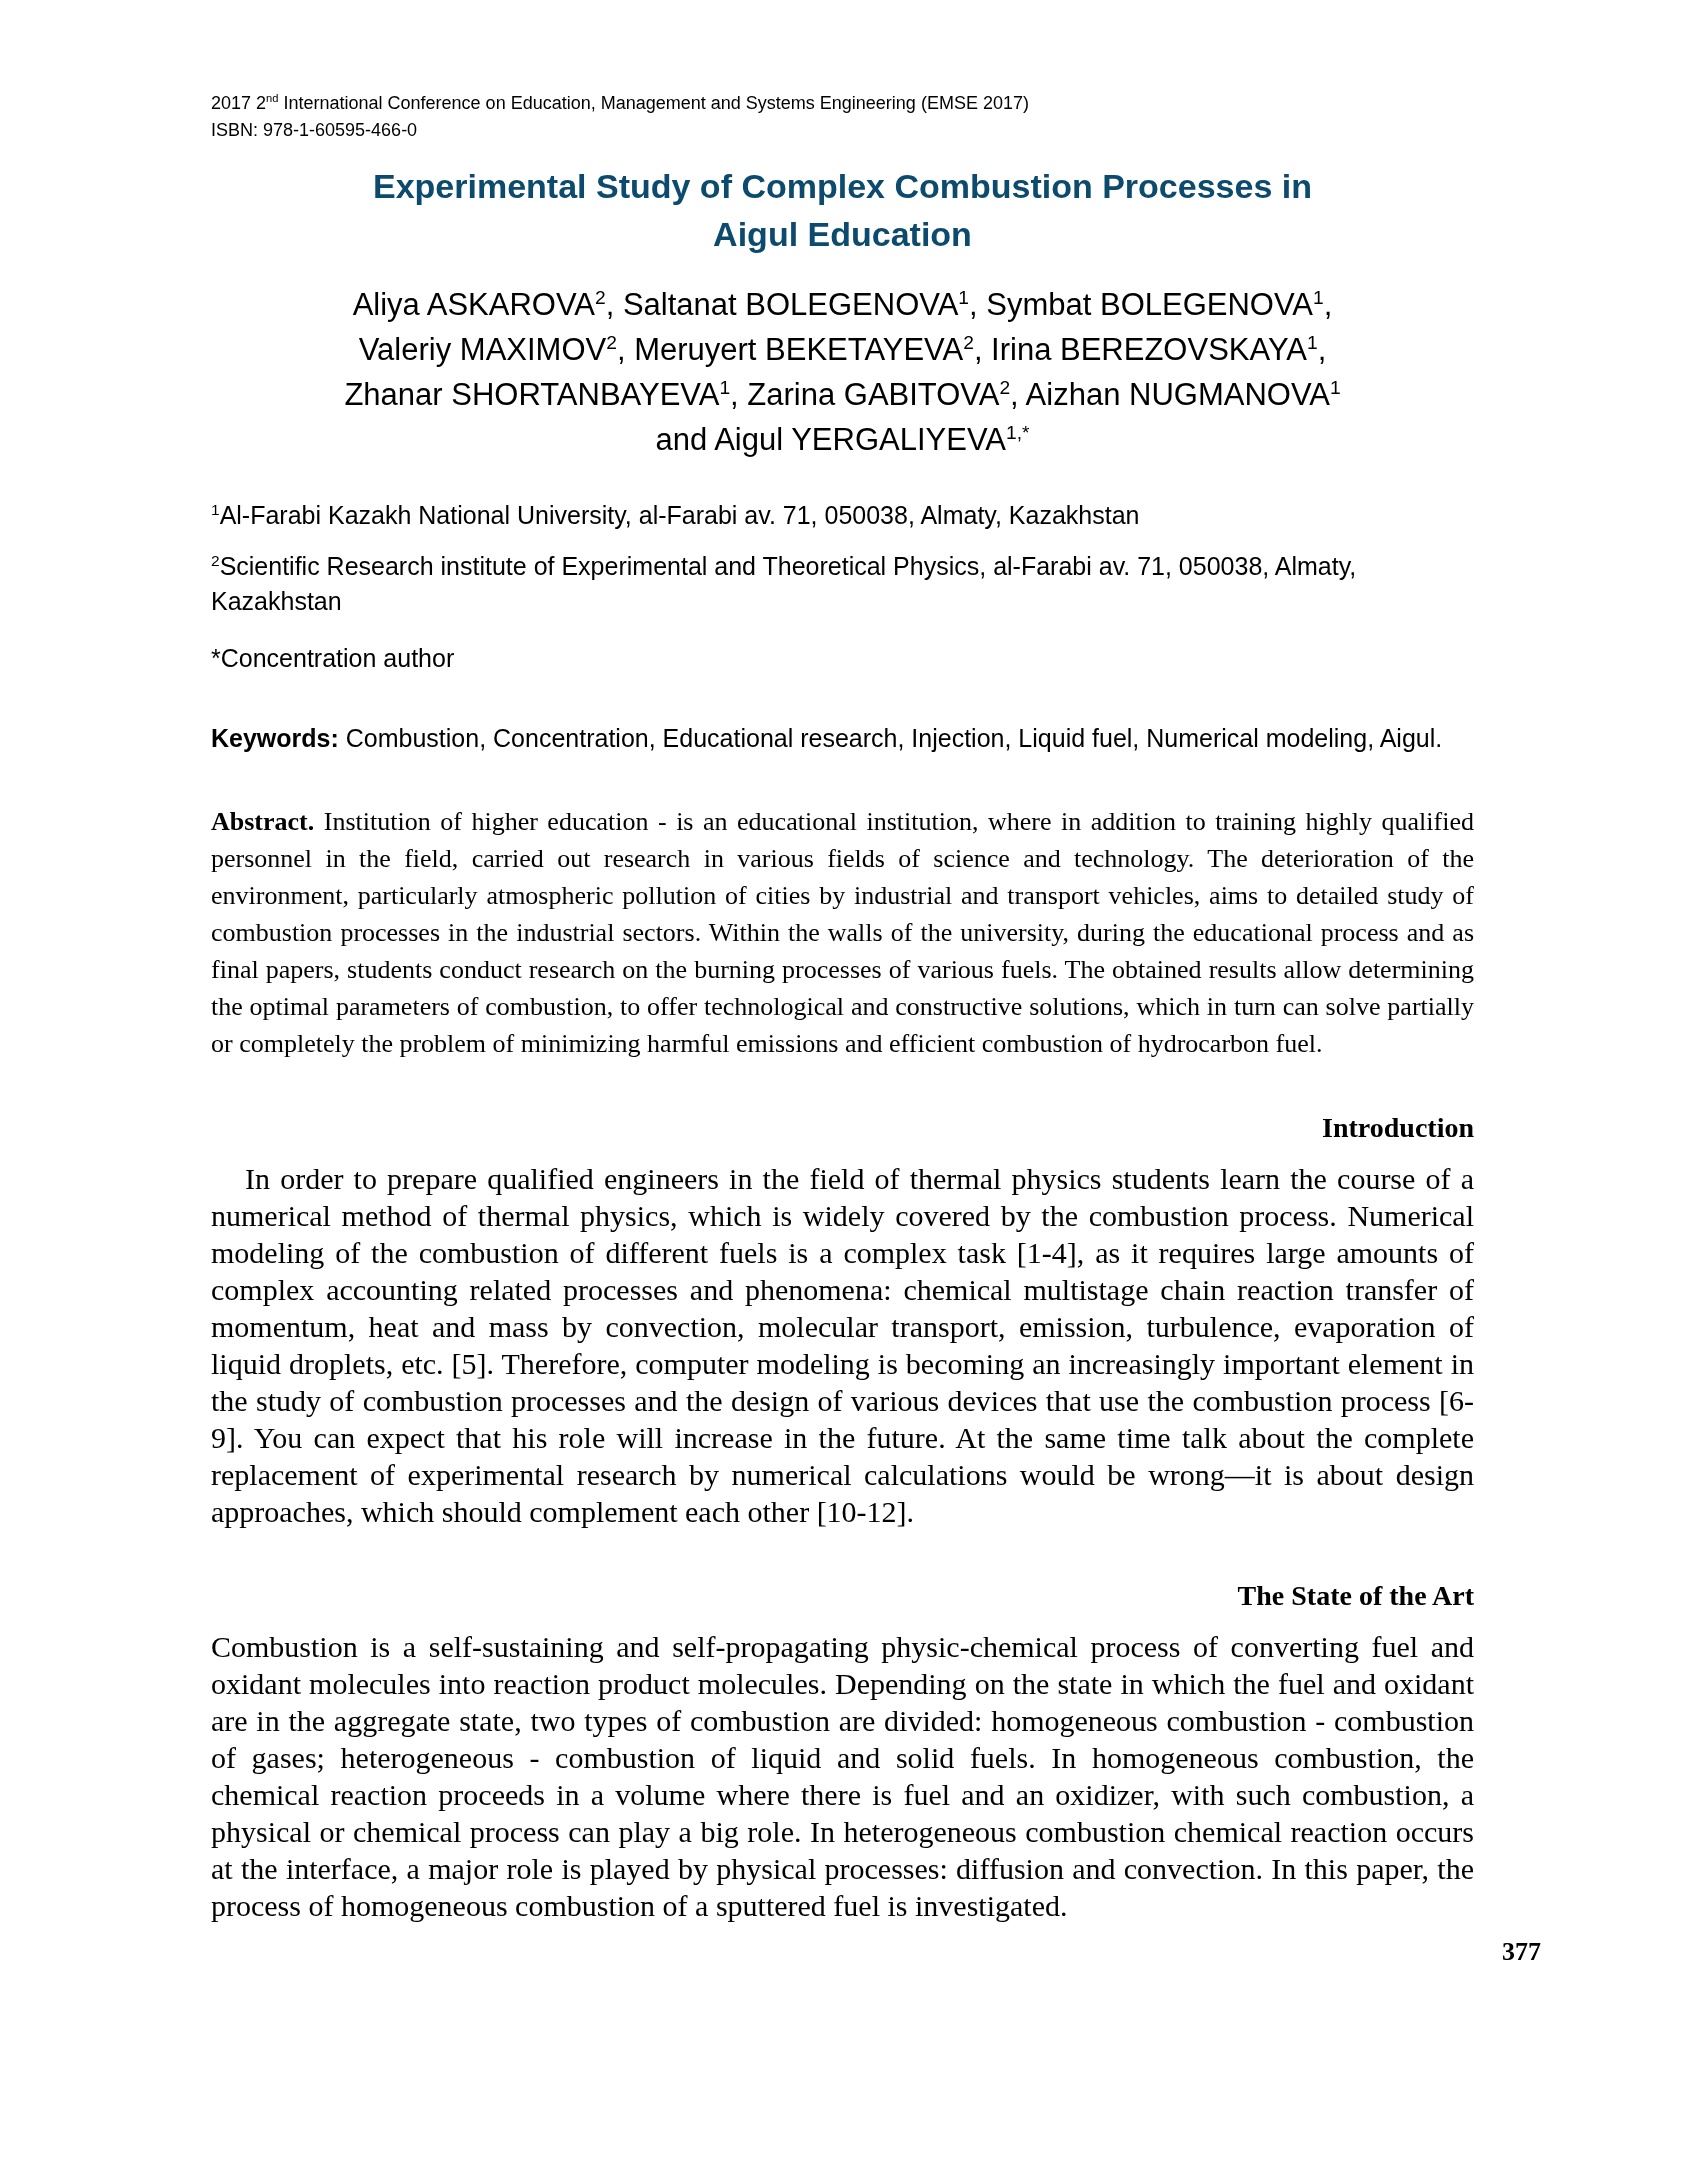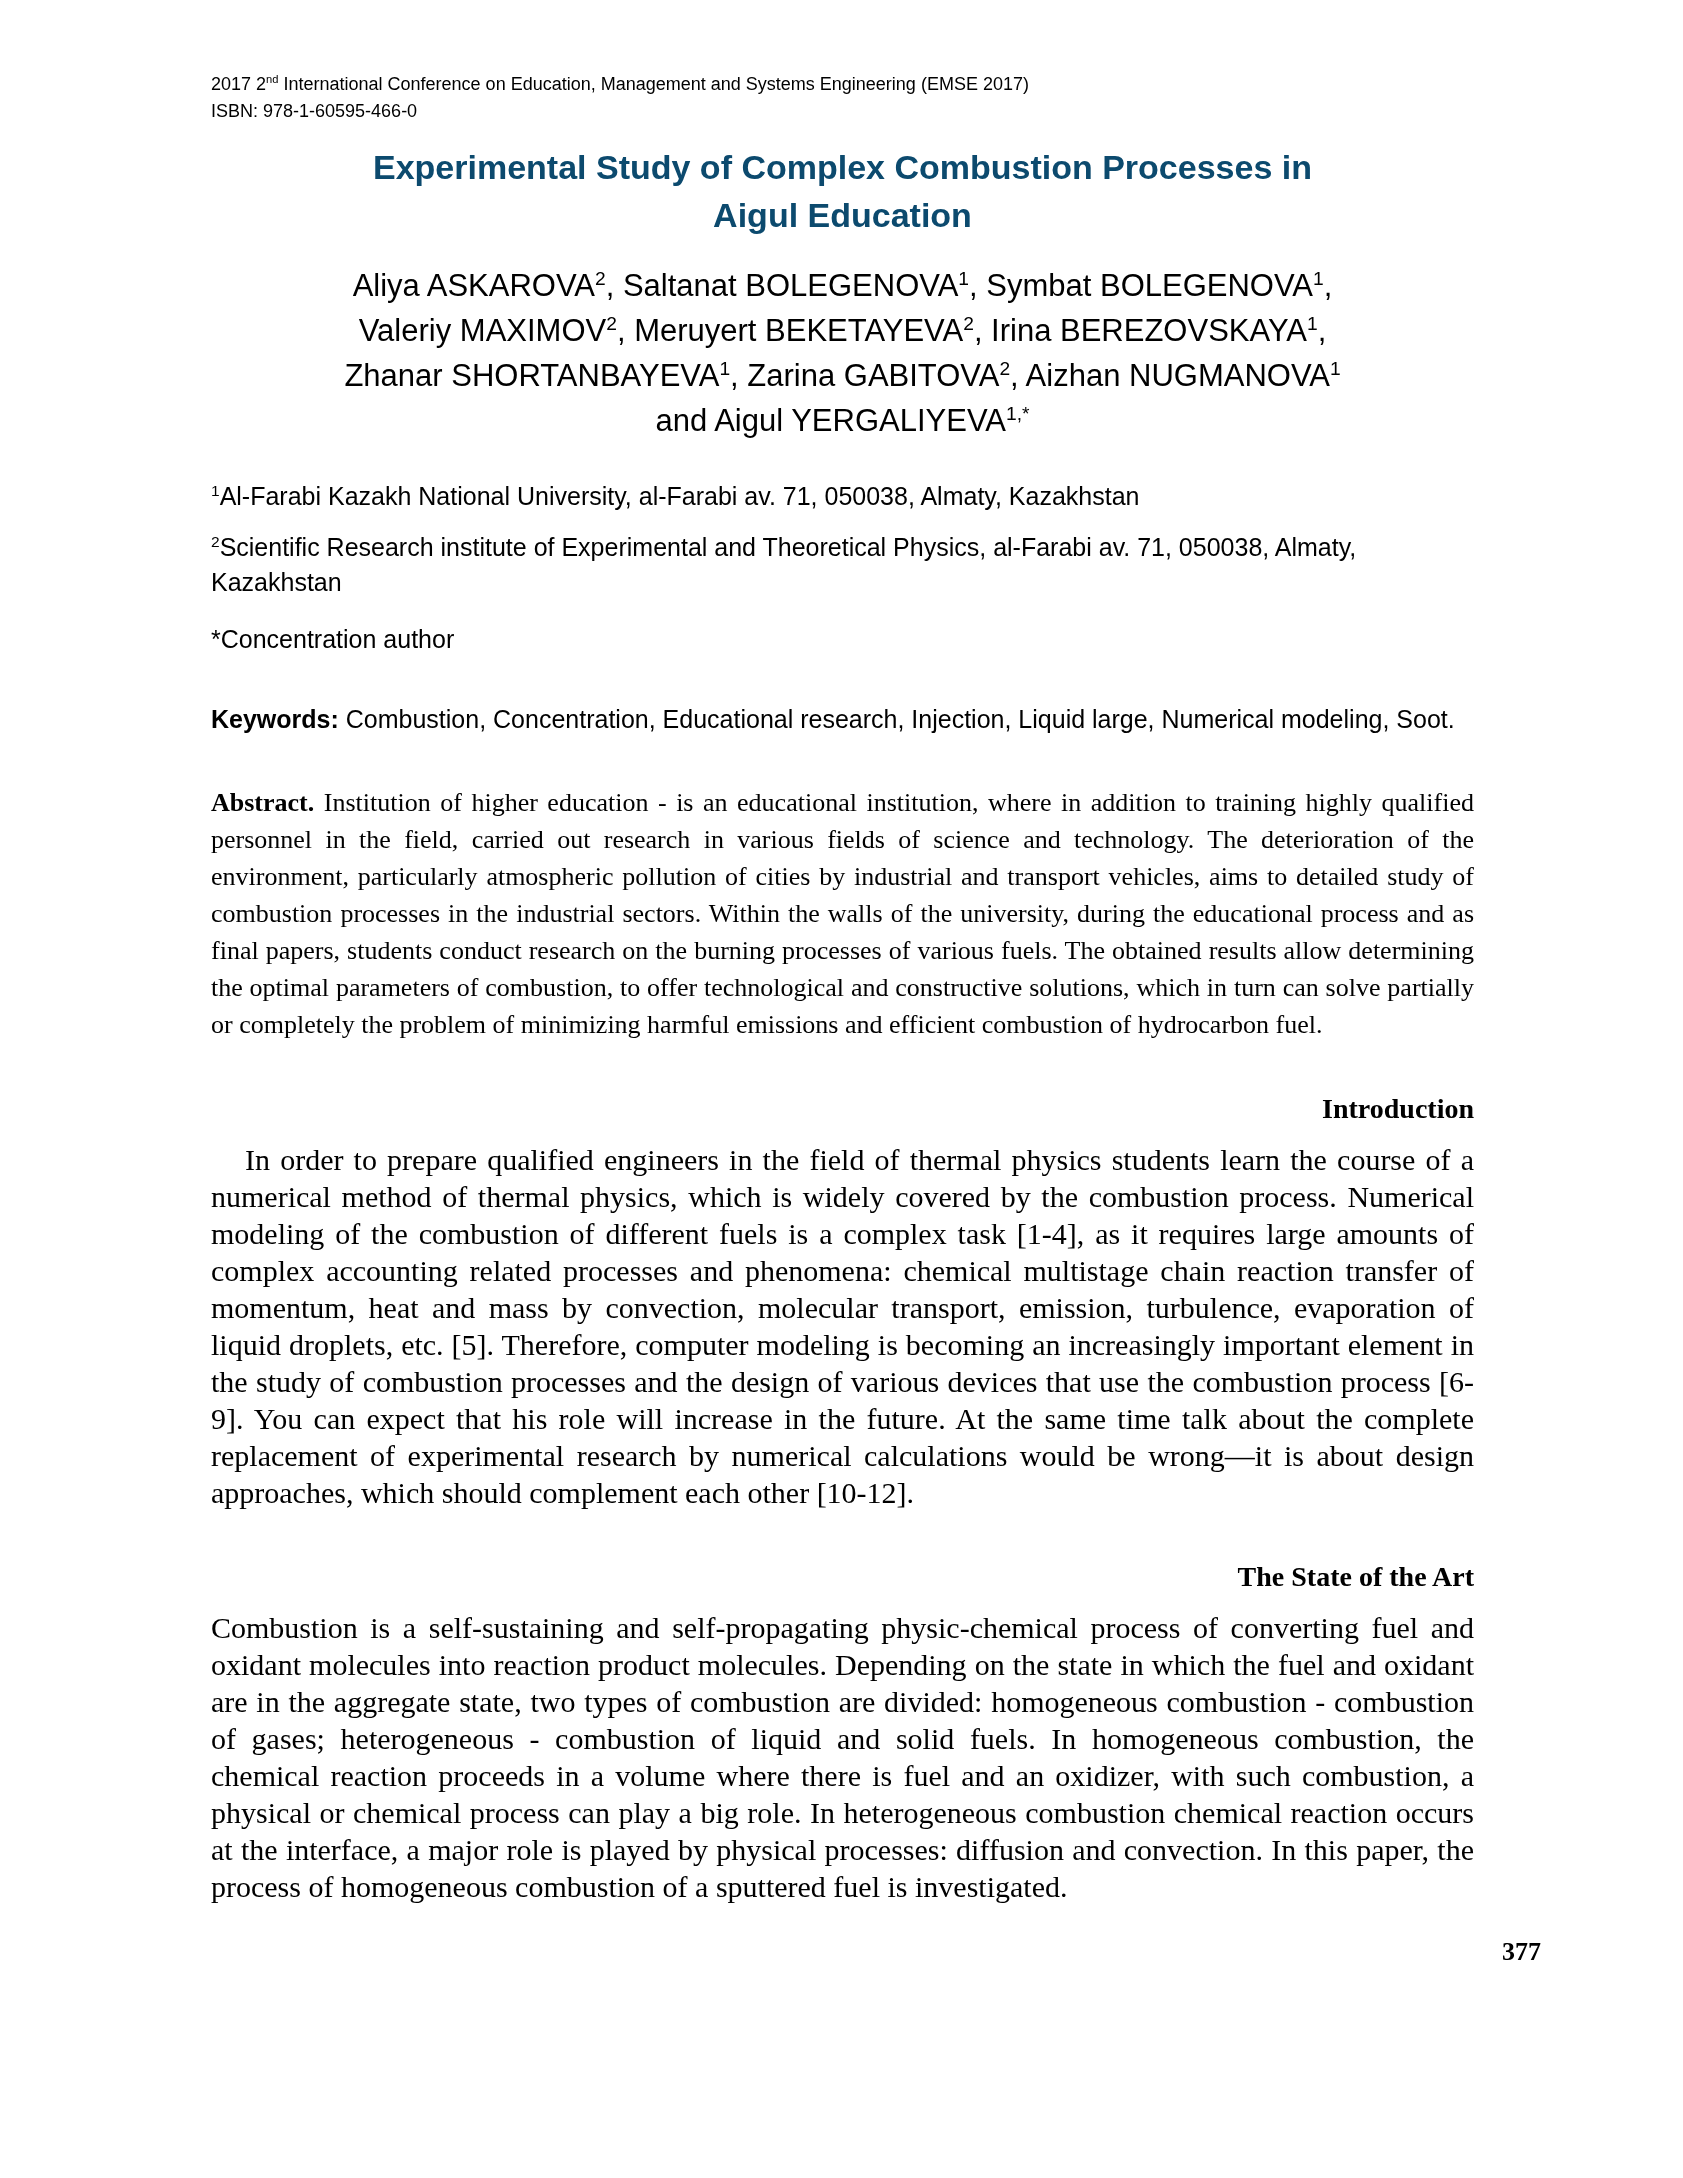--- a/index.html
+++ b/index.html
@@ -25,21 +25,21 @@
     left: 211px;
     top: 0;
     width: 1263px;
   }
   sup {
     font-size: 62%;
     line-height: 0;
     vertical-align: super;
   }
   .hdr {
-    margin-top: 71px;
+    margin-top: 90px;
     font-family: "Liberation Sans", sans-serif;
     font-size: 18px;
     line-height: 27px;
     text-align: left;
   }
   .title-block {
     margin-top: 18px;
     text-align: center;
     font-family: "Liberation Sans", sans-serif;
     font-weight: bold;
@@ -121,21 +121,21 @@
       <div>Aliya ASKAROVA<sup>2</sup>, Saltanat BOLEGENOVA<sup>1</sup>, Symbat BOLEGENOVA<sup>1</sup>,</div>
       <div>Valeriy MAXIMOV<sup>2</sup>, Meruyert BEKETAYEVA<sup>2</sup>, Irina BEREZOVSKAYA<sup>1</sup>,</div>
       <div>Zhanar SHORTANBAYEVA<sup>1</sup>, Zarina GABITOVA<sup>2</sup>, Aizhan NUGMANOVA<sup>1</sup></div>
       <div>and Aigul YERGALIYEVA<sup>1,*</sup></div>
     </div>
 
     <div class="affil affil-1"><sup>1</sup>Al-Farabi Kazakh National University, al-Farabi av. 71, 050038, Almaty, Kazakhstan</div>
     <div class="affil affil-2"><sup>2</sup>Scientific Research institute of Experimental and Theoretical Physics, al-Farabi av. 71, 050038, Almaty, Kazakhstan</div>
     <div class="affil corresponding">*Concentration author</div>
 
-    <div class="keywords"><span class="run-in-label">Keywords:</span> <span>Combustion, Concentration, Educational research, Injection, Liquid large, Numerical modeling, Soot.</span></div>
+    <div class="keywords"><span class="run-in-label">Keywords:</span> <span>Combustion, Concentration, Educational research, Injection, Liquid fuel, Numerical modeling, Aigul.</span></div>
 
     <div class="abstract"><span class="run-in-label">Abstract.</span> <span>Institution of higher education - is an educational institution, where in addition to training highly qualified personnel in the field, carried out research in various fields of science and technology. The deterioration of the environment, particularly atmospheric pollution of cities by industrial and transport vehicles, aims to detailed study of combustion processes in the industrial sectors. Within the walls of the university, during the educational process and as final papers, students conduct research on the burning processes of various fuels. The obtained results allow determining the optimal parameters of combustion, to offer technological and constructive solutions, which in turn can solve partially or completely the problem of minimizing harmful emissions and efficient combustion of hydrocarbon fuel.</span></div>
 
     <div class="section-heading">Introduction</div>
     <div class="section-para indent-first">In order to prepare qualified engineers in the field of thermal physics students learn the course of a numerical method of thermal physics, which is widely covered by the combustion process. Numerical modeling of the combustion of different fuels is a complex task [1-4], as it requires large amounts of complex accounting related processes and phenomena: chemical multistage chain reaction transfer of momentum, heat and mass by convection, molecular transport, emission, turbulence, evaporation of liquid droplets, etc. [5]. Therefore, computer modeling is becoming an increasingly important element in the study of combustion processes and the design of various devices that use the combustion process [6-9]. You can expect that his role will increase in the future. At the same time talk about the complete replacement of experimental research by numerical calculations would be wrong—it is about design approaches, which should complement each other [10-12].</div>
 
     <div class="section-heading">The State of the Art</div>
     <div class="section-para">Combustion is a self-sustaining and self-propagating physic-chemical process of converting fuel and oxidant molecules into reaction product molecules. Depending on the state in which the fuel and oxidant are in the aggregate state, two types of combustion are divided: homogeneous combustion - combustion of gases; heterogeneous - combustion of liquid and solid fuels. In homogeneous combustion, the chemical reaction proceeds in a volume where there is fuel and an oxidizer, with such combustion, a physical or chemical process can play a big role. In heterogeneous combustion chemical reaction occurs at the interface, a major role is played by physical processes: diffusion and convection. In this paper, the process of homogeneous combustion of a sputtered fuel is investigated.</div>
 
   </div>

